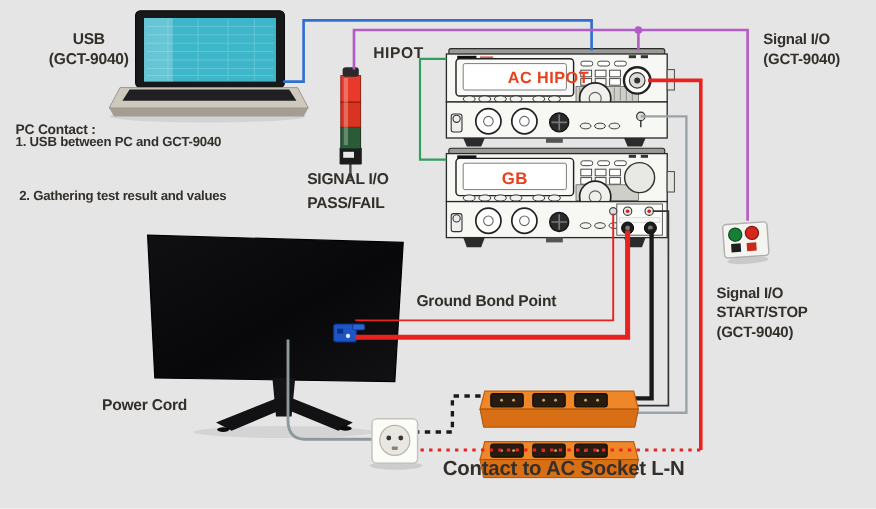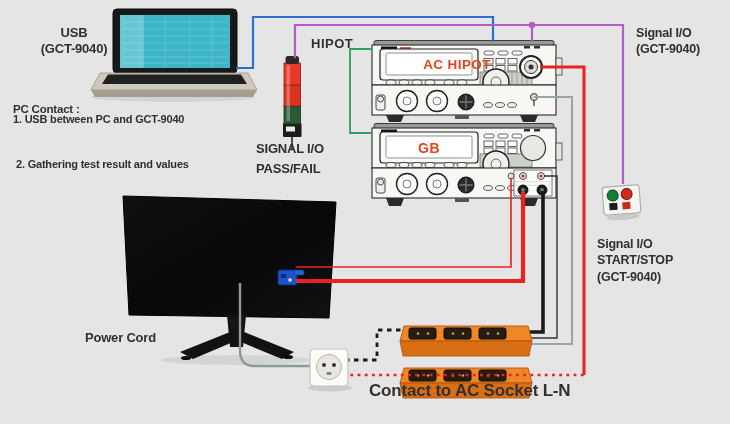--- a/index.html
+++ b/index.html
@@ -278,20 +278,21 @@
 <div class="lbl" style="left:256px;top:139px;font-size:13px;line-height:1.55;">SIGNAL I/O
 PASS/FAIL</div>
 
 <div class="lbl" style="left:636px;top:25px;font-size:12.5px;line-height:1.3;">Signal I/O
 (GCT-9040)</div>
 
 <div class="lbl" style="left:597px;top:236px;font-size:12.5px;line-height:1.3;">Signal I/O
 START/STOP
 (GCT-9040)</div>
 
+<div class="lbl" style="left:347px;top:243px;font-size:13px;">Ground Bond Point</div>
 
 <div class="lbl" style="left:85px;top:330px;font-size:13px;">Power Cord</div>
 
 
 <div class="lbl" style="left:369px;top:380px;font-size:17px;">Contact to AC Socket L-N</div>
 
 <div class="display-text" style="left: 387px; top: 58px; width: 84px; font-size: 13.5px; color: rgb(232, 65, 28); margin-left: 28px;">AC HIPOT</div>
 <div class="display-text" style="left: 387px; top: 141px; width: 84px; font-size: 14px; color: rgb(232, 65, 28);">GB</div>
 
 </div>

